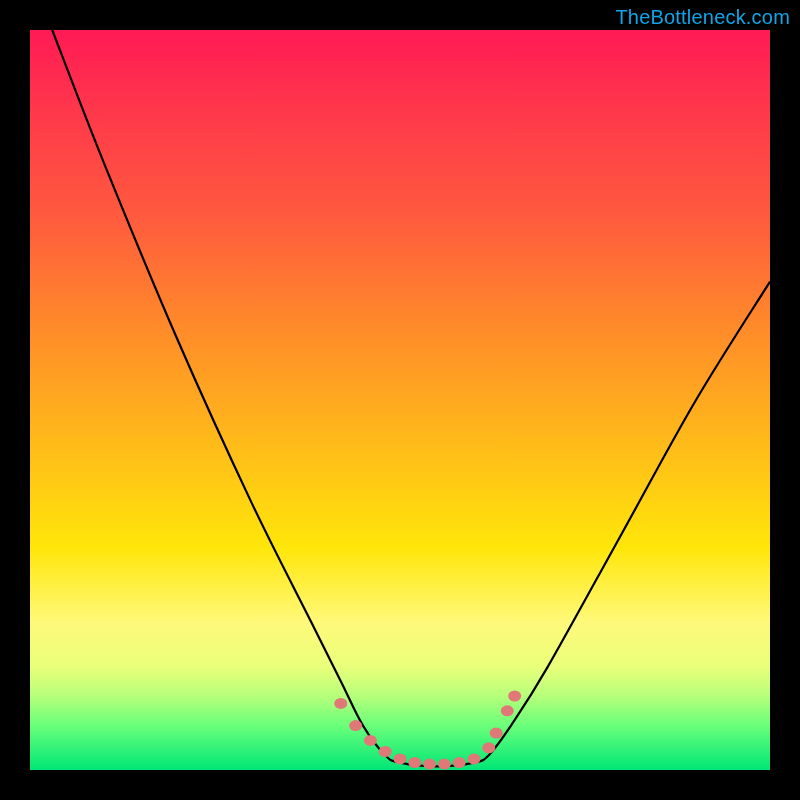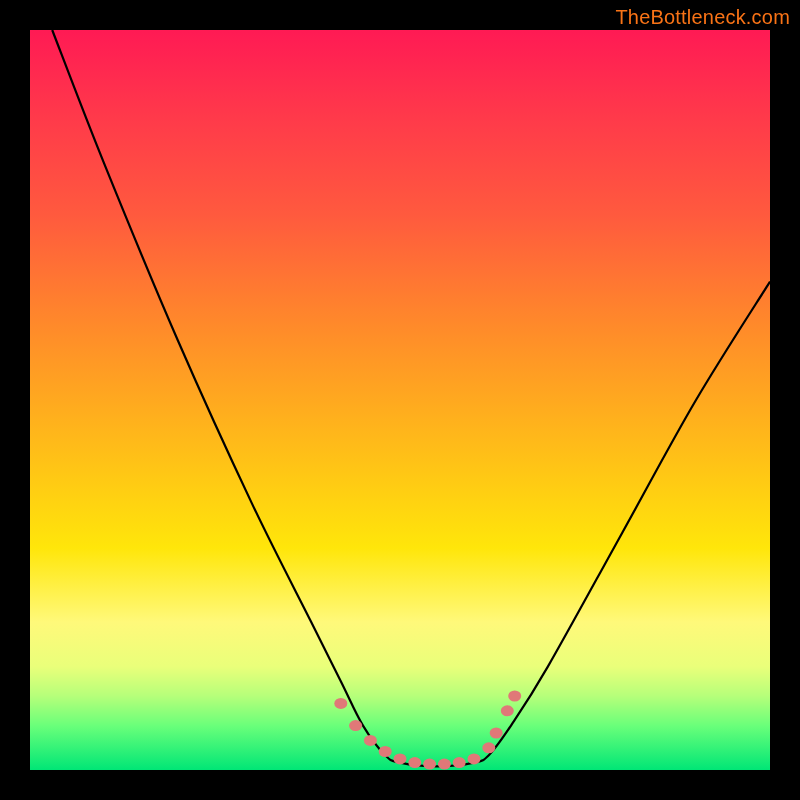--- a/index.html
+++ b/index.html
@@ -38,21 +38,21 @@
       #eaff7a 86%,
       #b6ff7a 90%,
       #6aff7a 94%,
       #00e676 100%
     );
   }
   .watermark {
     position: absolute;
     top: 6px;
     right: 10px;
-    color: #f97316;
+    color: #0ea5e9;
     font-size: 20px;
     letter-spacing: 0.2px;
     user-select: none;
     pointer-events: none;
   }
   svg.curve-layer {
     position: absolute;
     left: 0;
     top: 0;
     width: 740px;

